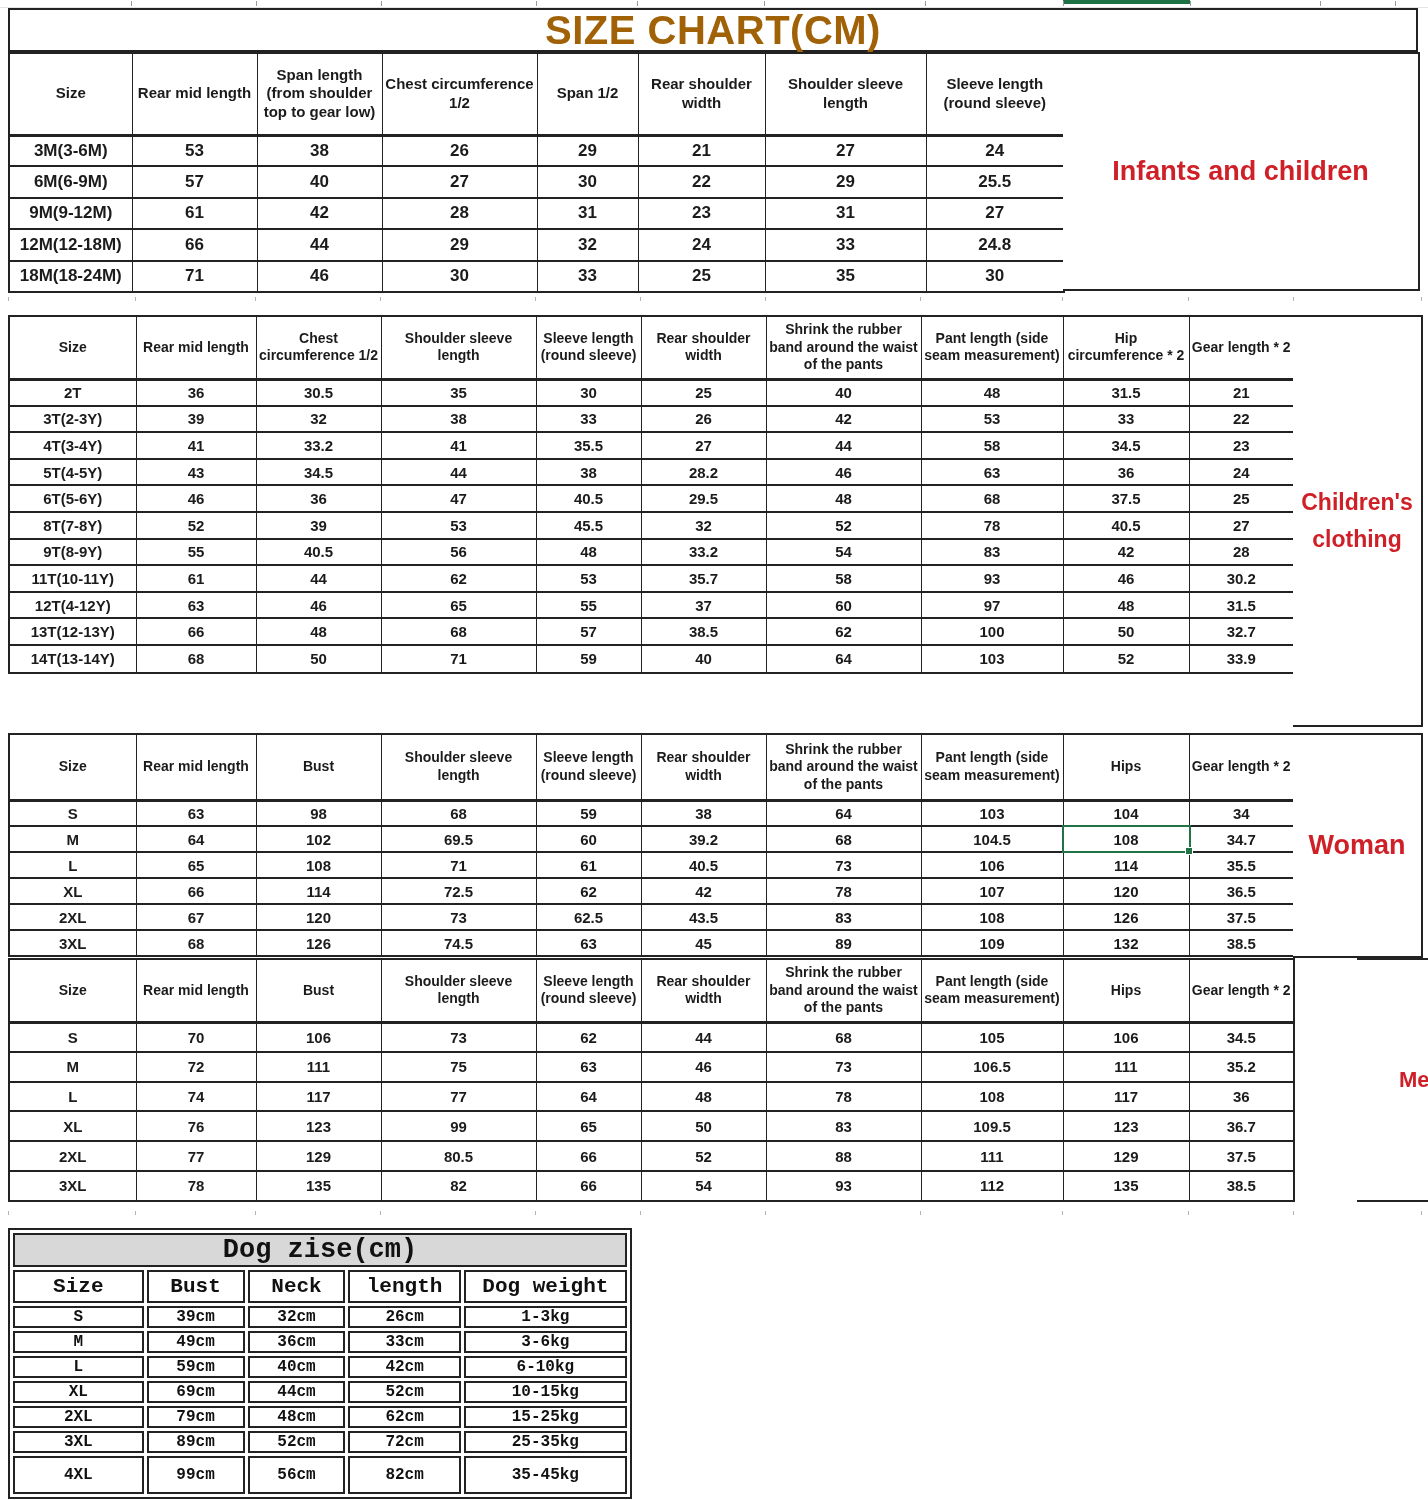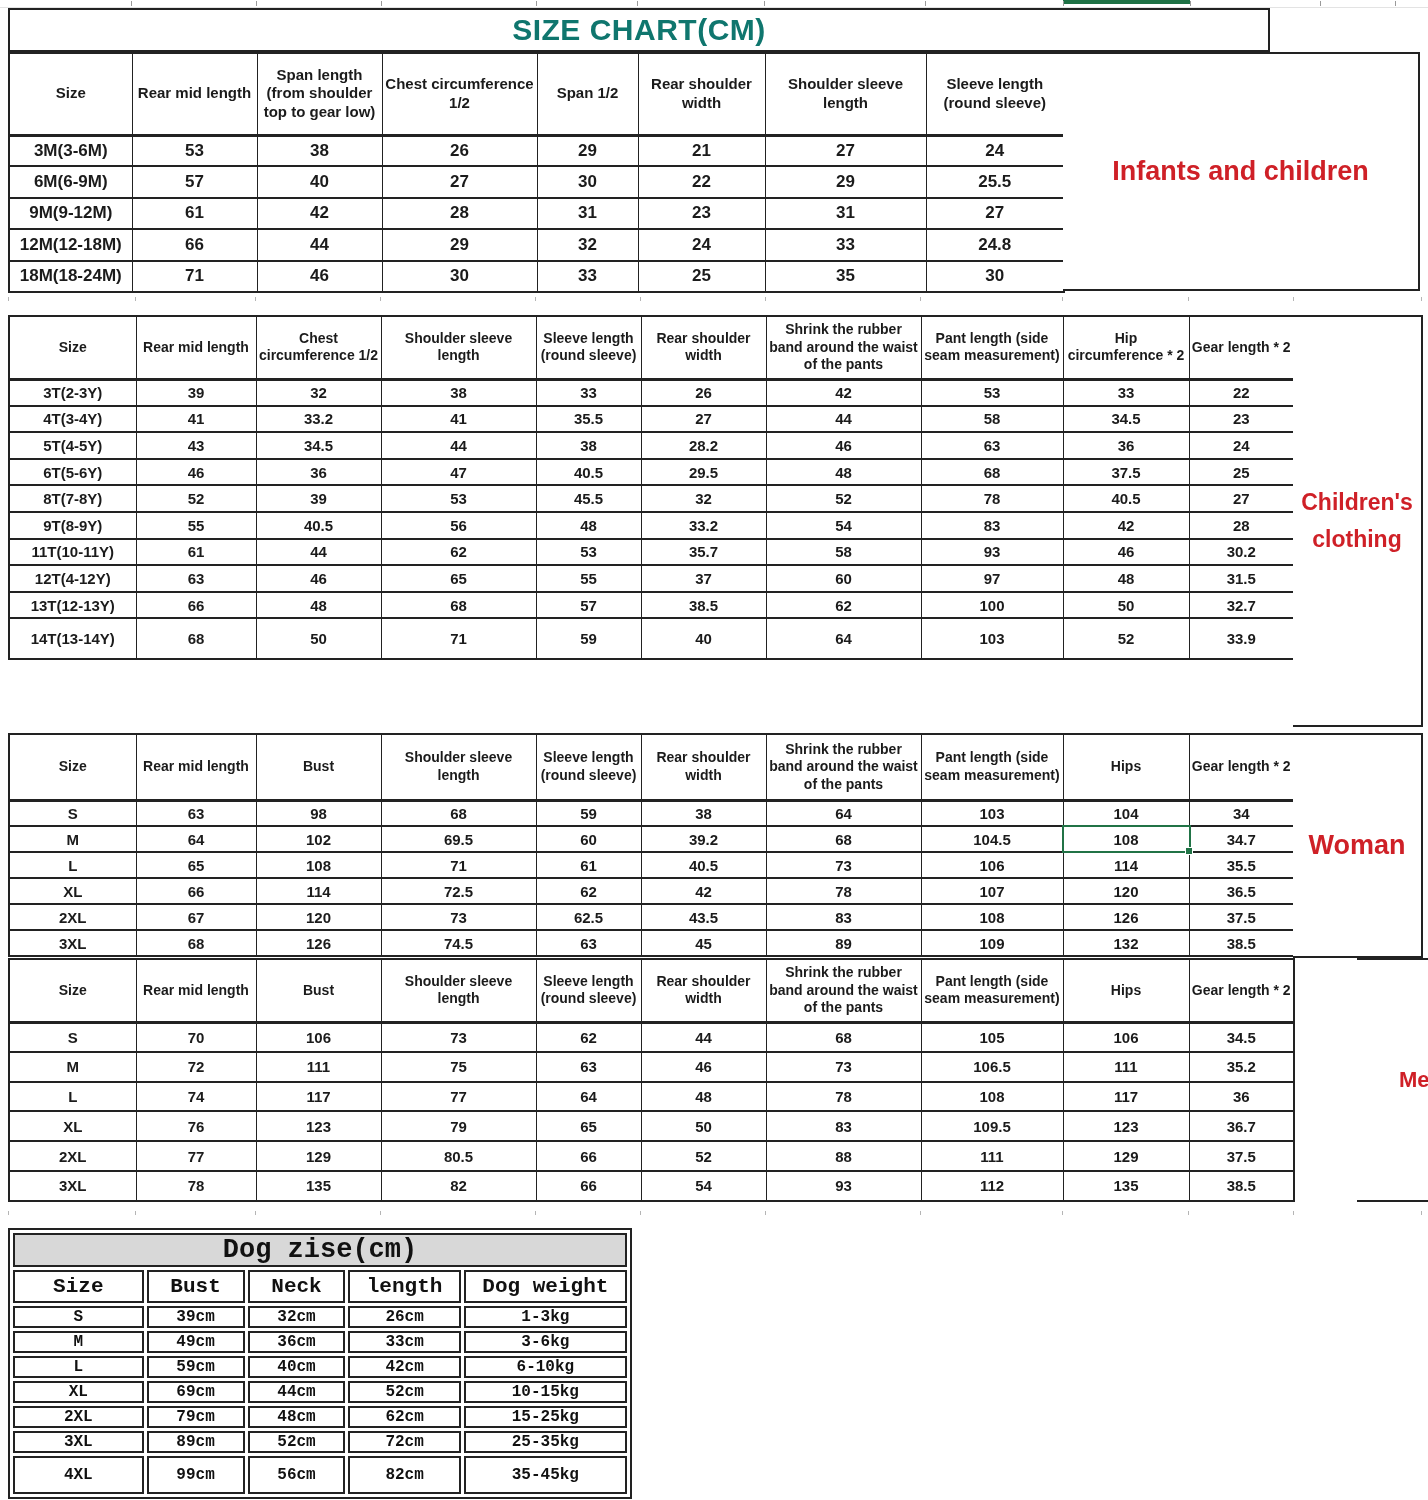--- a/index.html
+++ b/index.html
@@ -6,23 +6,23 @@
   html,body { background:#ffffff; }
   body { font-family:"Liberation Sans", sans-serif; }
   .sheet { position:relative; width:1428px; height:1500px; background:#fff; overflow:hidden; }
 
   
   .topstrip { position:absolute; left:0; top:0; width:1428px; height:8px; background:#fff; border-bottom:1px solid #e3e3e3; }
   .tick { position:absolute; width:1px; height:5px; background:#9a9a9a; top:1px; }
   .gap-tick { position:absolute; width:1px; height:4px; background:#b5b5b5; }
   .greenbar { position:absolute; left:1063px; top:0; width:127px; height:4px; background:#1e7145; }
 
-  .title-box { position:absolute; left:8px; top:8px; width:1262px; height:44px;
+  .title-box { position:absolute; left:8px; top:8px; width:1410px; height:44px;
     border:2px solid #222; display:flex; align-items:center; justify-content:center;
-    font-size:30px; font-weight:700; color:#0f766e; letter-spacing:0.5px; }
+    font-size:40px; font-weight:700; color:#a16207; letter-spacing:0.5px; }
 
   table.grid { position:absolute; border-collapse:collapse; table-layout:fixed; background:#fff;
     border:2px solid #222; }
   table.grid th, table.grid td { border:1px solid #222; border-top-width:2px; border-bottom-width:2px;
     text-align:center; vertical-align:middle; font-weight:700; color:var(--ink); padding:0 2px; }
   table.grid thead th { border-bottom-width:3px; line-height:1.25; }
 
   .t-infants { left:8px; top:52px; width:1057px; }
   .t-infants thead th { font-size:15px; }
   .t-infants tbody td { font-size:17px;margin-top:27px; }
@@ -184,20 +184,32 @@
           <th>Sleeve length (round sleeve)</th>
           <th>Rear shoulder width</th>
           <th>Shrink the rubber band around the waist of the pants</th>
           <th>Pant length (side seam measurement)</th>
           <th>Hip circumference * 2</th>
           <th>Gear length * 2</th>
         </tr>
       </thead>
       <tbody>
         <tr style="height: 26.6px;">
+          <td>2T</td>
+          <td>36</td>
+          <td>30.5</td>
+          <td>35</td>
+          <td>30</td>
+          <td>25</td>
+          <td>40</td>
+          <td>48</td>
+          <td>31.5</td>
+          <td>21</td>
+        </tr>
+        <tr style="height: 26.6px;">
           <td class="c-blue">3T(2-3Y)</td>
           <td class="c-blue">39</td>
           <td class="c-blue">32</td>
           <td class="c-blue">38</td>
           <td class="c-blue">33</td>
           <td>26</td>
           <td class="c-blue">42</td>
           <td class="c-blue">53</td>
           <td>33</td>
           <td class="c-blue">22</td>
@@ -291,21 +303,21 @@
           <td class="c-red">66</td>
           <td class="c-red">48</td>
           <td class="c-red">68</td>
           <td class="c-red">57</td>
           <td>38.5</td>
           <td class="c-red">62</td>
           <td class="c-red">100</td>
           <td>50</td>
           <td class="c-red">32.7</td>
         </tr>
-        <tr style="height: 41px;">
+        <tr style="height: 28px;">
           <td class="c-red">14T(13-14Y)</td>
           <td class="c-red">68</td>
           <td class="c-red">50</td>
           <td class="c-red">71</td>
           <td class="c-red">59</td>
           <td>40</td>
           <td class="c-red">64</td>
           <td class="c-red">103</td>
           <td>52</td>
           <td class="c-red">33.9</td>
@@ -479,21 +491,21 @@
           <td>48</td>
           <td>78</td>
           <td>108</td>
           <td>117</td>
           <td>36</td>
         </tr>
         <tr style="height: 29.8px;">
           <td>XL</td>
           <td>76</td>
           <td>123</td>
-          <td>79</td>
+          <td>99</td>
           <td>65</td>
           <td>50</td>
           <td>83</td>
           <td>109.5</td>
           <td>123</td>
           <td>36.7</td>
         </tr>
         <tr style="height: 29.8px;">
           <td>2XL</td>
           <td>77</td>

